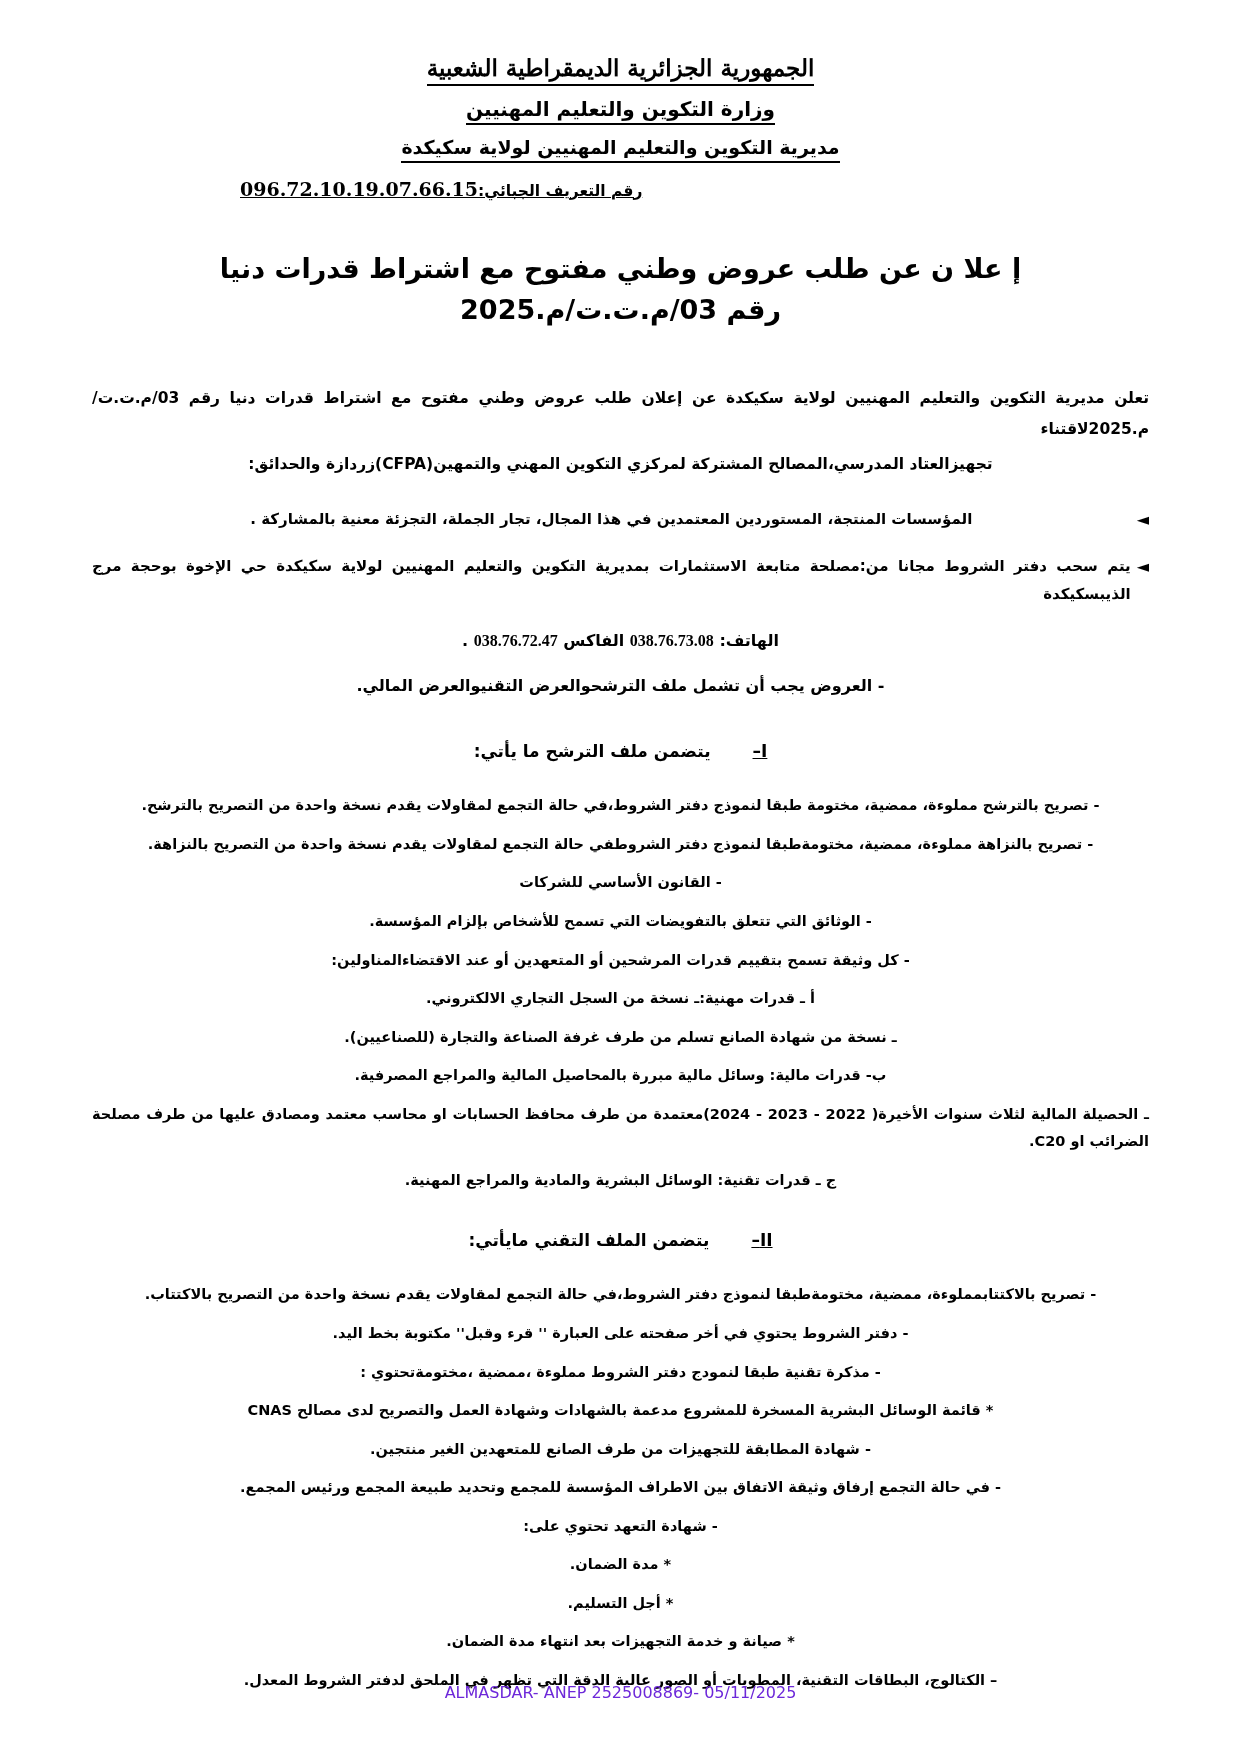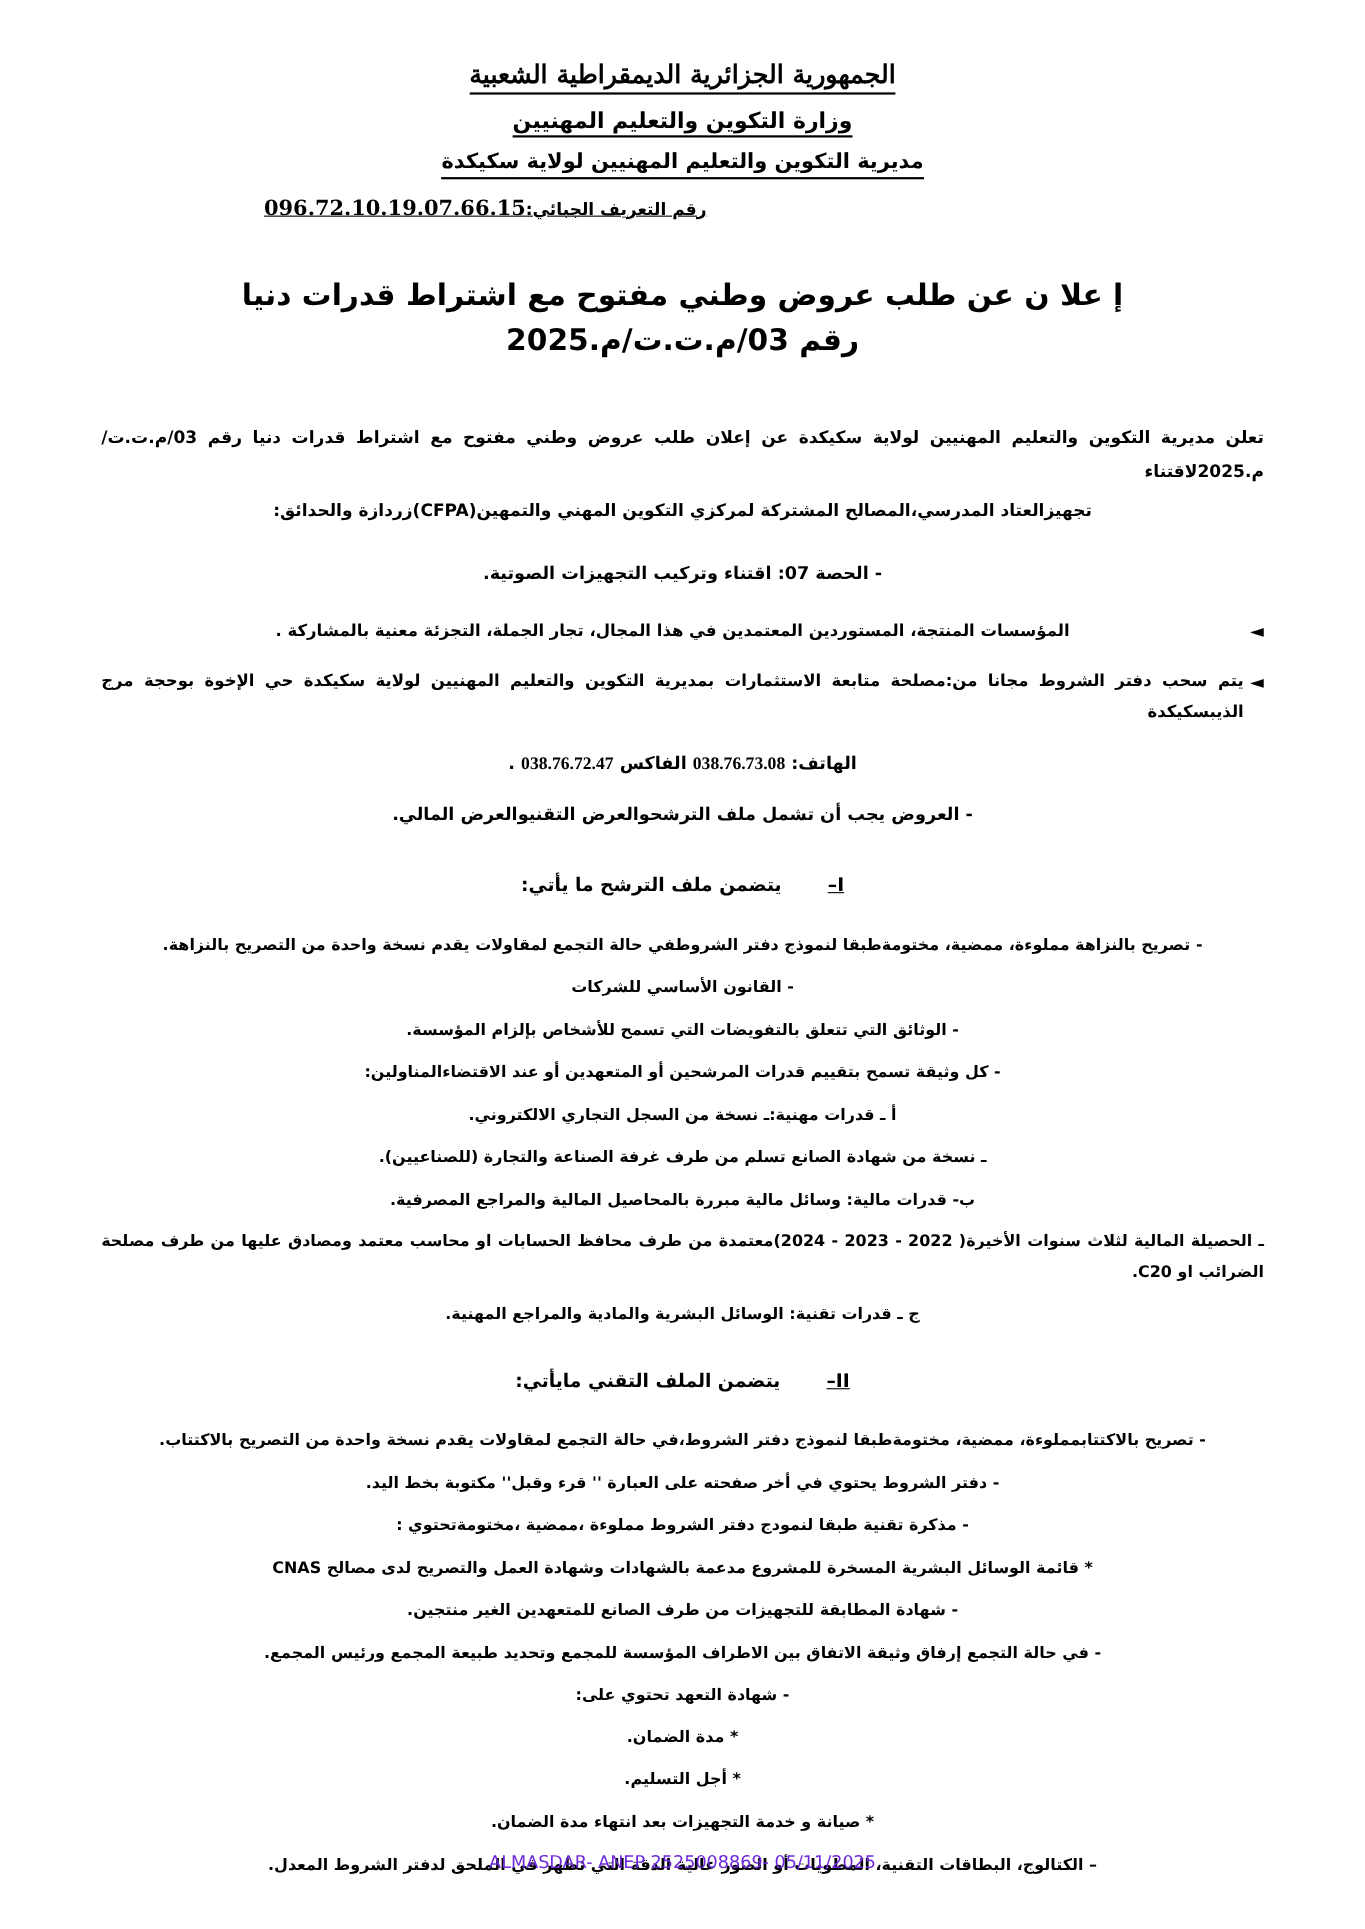--- a/index.html
+++ b/index.html
@@ -200,21 +200,20 @@
   <div class="title-block">
     <div class="title-line">إ علا ن عن طلب عروض وطني مفتوح مع اشتراط قدرات دنيا</div>
     <div class="title-line">رقم 03/م.ت.ت/م.2025</div>
   </div>
 
   <div class="body-text">
 
     <p class="para">تعلن مديرية التكوين والتعليم المهنيين لولاية سكيكدة عن إعلان طلب عروض وطني مفتوح مع اشتراط قدرات دنيا رقم 03/م.ت.ت/م.2025لاقتناء</p>
     <p class="para-2">تجهيزالعتاد المدرسي،المصالح المشتركة لمركزي التكوين المهني والتمهين(CFPA)زردازة والحدائق:</p>
 
-    <div class="lot-line">- الحصة 07: اقتناء وتركيب التجهيزات الصوتية.</div>
 
     <div class="bullet-row">
       <span class="bullet-mark">◄</span>
       <span class="bullet-txt bullet-center">المؤسسات المنتجة، المستوردين المعتمدين في هذا المجال، تجار الجملة، التجزئة معنية بالمشاركة .</span>
     </div>
 
     <div class="bullet-row">
       <span class="bullet-mark">◄</span>
       <span class="bullet-txt bullet-just">يتم سحب دفتر الشروط مجانا من:مصلحة متابعة الاستثمارات بمديرية التكوين والتعليم المهنيين لولاية سكيكدة حي الإخوة بوحجة مرج الذيبسكيكدة</span>
     </div>
@@ -227,20 +226,21 @@
       <span>.</span>
     </div>
 
     <div class="offers-line">- العروض يجب أن تشمل ملف الترشحوالعرض التقنيوالعرض المالي.</div>
 
     <div class="section-head">
       <span class="rn">I–</span><span class="sh-txt">يتضمن ملف الترشح ما يأتي:</span>
     </div>
 
     <ul class="items">
+      <li>- تصريح بالترشح مملوءة، ممضية، مختومة طبقا لنموذج دفتر الشروط،في حالة التجمع لمقاولات يقدم نسخة واحدة من التصريح بالترشح.</li>
       <li>- تصريح بالنزاهة مملوءة، ممضية، مختومةطبقا لنموذج دفتر الشروطفي حالة التجمع لمقاولات يقدم نسخة واحدة من التصريح بالنزاهة.</li>
       <li>- القانون الأساسي للشركات</li>
       <li>- الوثائق التي تتعلق بالتفويضات التي تسمح للأشخاص بإلزام المؤسسة.</li>
       <li>- كل وثيقة تسمح بتقييم قدرات المرشحين أو المتعهدين أو عند الاقتضاءالمناولين:</li>
       <li>أ ـ قدرات مهنية:ـ نسخة من السجل التجاري الالكتروني.</li>
       <li>ـ نسخة من شهادة الصانع تسلم من طرف غرفة الصناعة والتجارة (للصناعيين).</li>
       <li>ب- قدرات مالية: وسائل مالية مبررة بالمحاصيل المالية والمراجع المصرفية.</li>
       <li class="just">ـ الحصيلة المالية لثلاث سنوات الأخيرة( 2022 - 2023 - 2024)معتمدة من طرف محافظ الحسابات او محاسب معتمد ومصادق عليها من طرف مصلحة الضرائب او C20.</li>
       <li>ج ـ قدرات تقنية: الوسائل البشرية والمادية والمراجع المهنية.</li>
     </ul>

